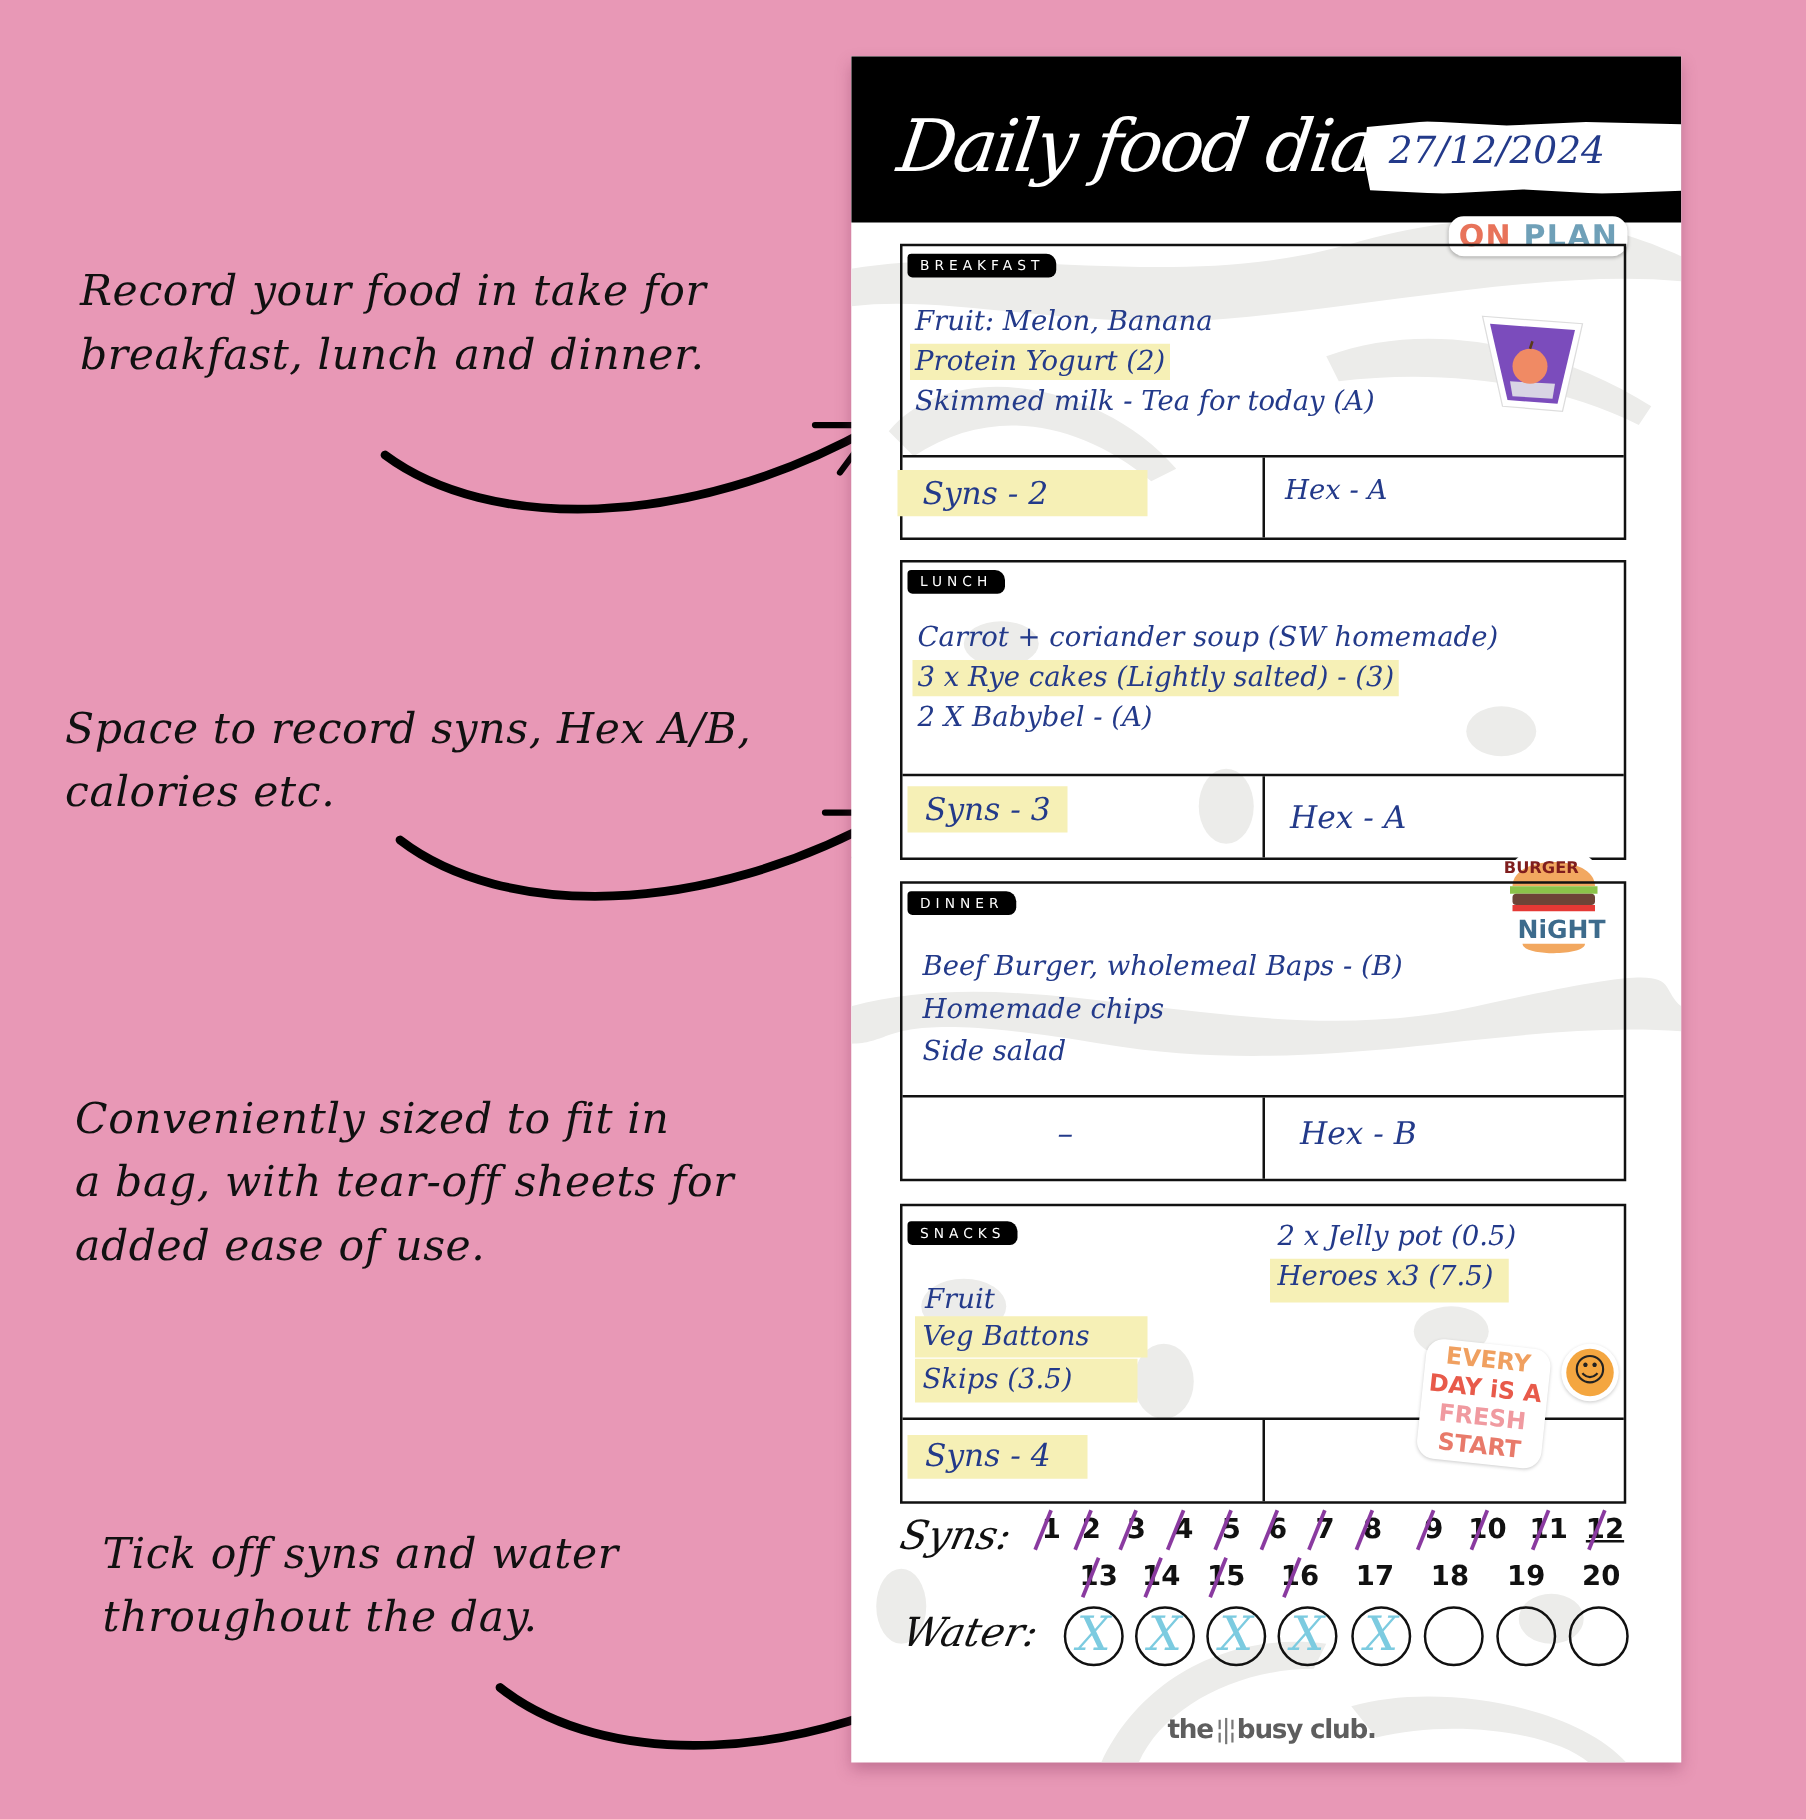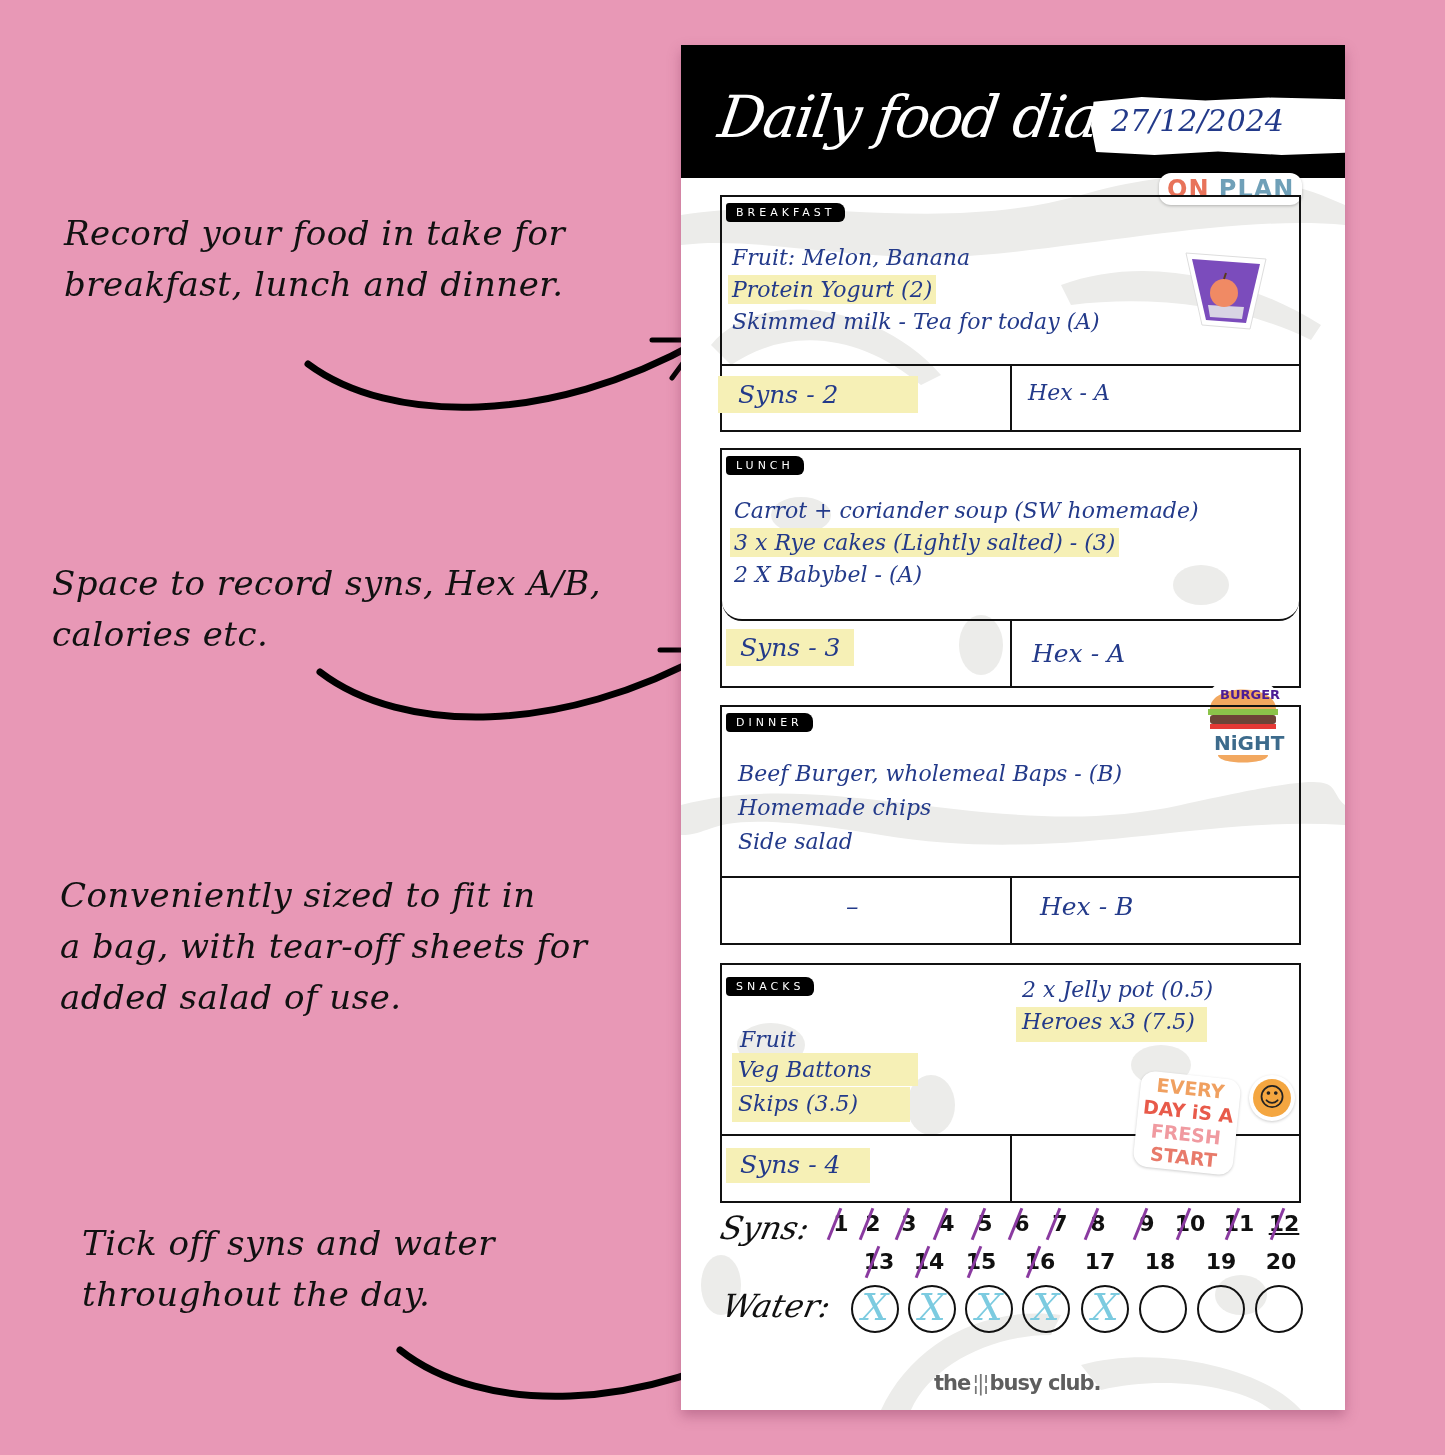--- a/index.html
+++ b/index.html
@@ -136,21 +136,21 @@
   <div>calories etc.</div>
 </div>
 <svg class="arrow" style="left:312px; top:640px;" width="410" height="95" viewBox="0 0 410 95">
   <path d="M8 32 C 90 95, 250 95, 398 12" stroke="#000" stroke-width="7" fill="none" stroke-linecap="round"></path>
   <path d="M348 10 L 400 10 L 372 46" stroke="#000" stroke-width="5" fill="none" stroke-linecap="round"></path>
 </svg>
 
 <div class="annot" style="left:60px; top:870px;">
   <div>Conveniently sized to fit in</div>
   <div>a bag, with tear-off sheets for</div>
-  <div>added salad of use.</div>
+  <div>added ease of use.</div>
 </div>
 
 <div class="annot" style="left:82px; top:1218px;">
   <div>Tick off syns and water</div>
   <div>throughout the day.</div>
 </div>
 <svg class="arrow" style="left:392px; top:1320px;" width="410" height="95" viewBox="0 0 410 95">
   <path d="M8 30 C 90 95, 250 95, 398 8" stroke="#000" stroke-width="7" fill="none" stroke-linecap="round"></path>
   <path d="M350 6 L 400 6 L 368 46" stroke="#000" stroke-width="5" fill="none" stroke-linecap="round"></path>
 </svg>
@@ -204,21 +204,21 @@
       <div class="sec-cell left">
         <div class="cell-text" style="left:0px; top:14px;"><span class="hl" style="padding:4px 80px 4px 20px;">Syns - 2</span></div>
       </div>
       <div class="sec-cell right">
         <div class="cell-text" style="left:16px; top:14px; font-size:22px;">Hex - A</div>
       </div>
     </div>
   </div>
 
   <div class="section" style="top:403px; height:240px;">
-    <div class="sec-top" style="height:171px;border-radius:20px;">
+    <div class="sec-top" style="height:171px;">
       <div class="label-tag">LUNCH</div>
       <div class="entry" style="left:12px; top:48px;">Carrot + coriander soup (SW homemade)</div>
       <div class="entry" style="left:12px; top:80px;"><span class="hl">3 x Rye cakes (Lightly salted) - (3)</span></div>
       <div class="entry" style="left:12px; top:112px;">2 X Babybel - (A)</div>
     </div>
     <div class="sec-bottom" style="height:65px;">
       <div class="sec-cell left">
         <div class="cell-text" style="left:8px; top:12px;"><span class="hl" style="padding:4px 14px 4px 14px;">Syns - 3</span></div>
       </div>
       <div class="sec-cell right">
@@ -229,21 +229,21 @@
 
   <div class="sticker" style="left:517px; top:628px; width:90px; height:96px;">
     <svg width="90" height="96" viewBox="0 0 90 96">
       <ellipse cx="45" cy="48" rx="44" ry="46" fill="#fff"></ellipse>
       <path d="M12 36 C 12 10, 78 10, 78 36 Z" fill="#f2a860"></path>
       <rect x="10" y="36" width="70" height="6" fill="#8bc34a"></rect>
       <rect x="12" y="42" width="66" height="9" rx="3" fill="#6d4437"></rect>
       <rect x="12" y="51" width="66" height="5" fill="#e53935"></rect>
       <path d="M20 82 C 20 92, 70 92, 70 82 Z" fill="#f2a860"></path>
     </svg>
-    <div style="position:absolute; left:22px; top:14px; color:#4c1d95; font-weight:bold; font-size:13px;">BURGER</div>
+    <div style="position:absolute; left:5px; top:14px; color:#7f1d1d; font-weight:bold; font-size:13px;">BURGER</div>
     <div style="position:absolute; left:16px; top:58px; color:#3d6b8c; font-weight:bold; font-size:20px;">NiGHT</div>
   </div>
 
   <div class="section" style="top:660px; height:240px;">
     <div class="sec-top" style="height:171px;">
       <div class="label-tag">DINNER</div>
       <div class="entry" style="left:16px; top:54px;">Beef Burger, wholemeal Baps - (B)</div>
       <div class="entry" style="left:16px; top:88px;">Homemade chips</div>
       <div class="entry" style="left:16px; top:122px;">Side salad</div>
     </div>

